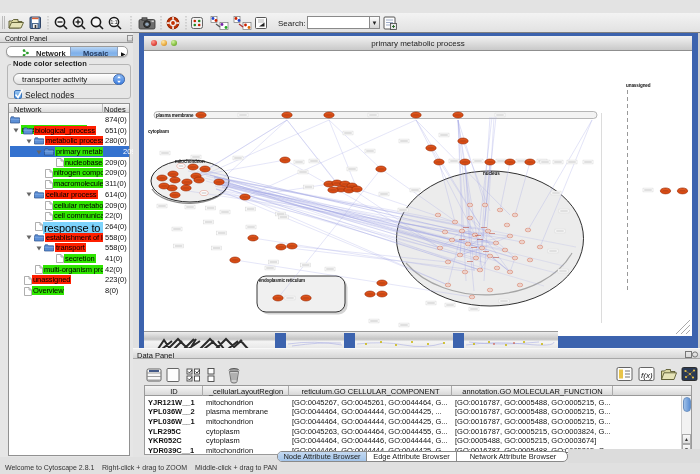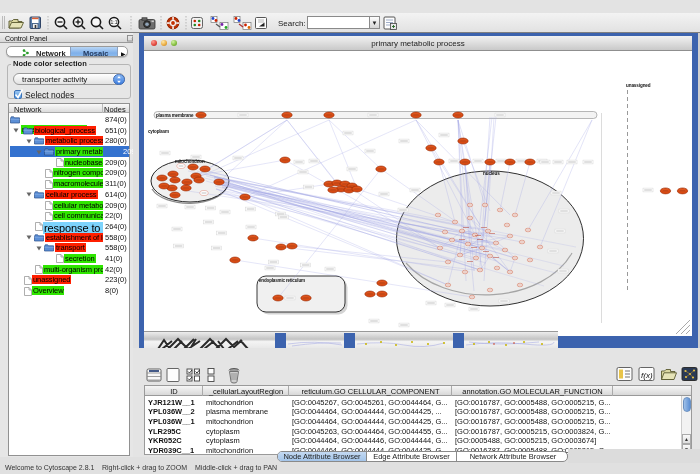--- a/index.html
+++ b/index.html
@@ -800,20 +800,27 @@
           <circle cx="398" cy="12" r="1"></circle>
   </g>
   <g fill="#cc3311">
           <circle cx="350" cy="12" r="0.8"></circle>
           <circle cx="370" cy="11" r="0.8"></circle>
         </g>
  </svg>
 </div>
 
 <div class="a" style="left:133px;top:348px;width:567px;height:114px;background:#e4e4e4;">
+ <div class="a" style="left:0;top:0;width:567px;height:11px;background:linear-gradient(#f0f0f0,#d6d6d6);border-top:1px solid #f8f8f8;border-bottom:1px solid #a8a8a8;">
+  <div class="a" style="left:4px;top:1.5px;font-size:7.5px;color:#111;">Data Panel</div>
+  <svg class="a" style="left:552px;top:2px;" width="14" height="8">
+          <rect x="0.5" y="0.5" width="6" height="6" fill="none" stroke="#777"></rect>
+          <circle cx="10" cy="3.5" r="2.6" fill="none" stroke="#777"></circle>
+        </svg>
+ </div>
  <svg class="a" style="left:0;top:11px;" width="567" height="26" viewBox="0 0 567 26">
 
   <g>
    <rect x="14" y="10" width="14" height="12" rx="1.5" fill="#f8f8f8" stroke="#555" stroke-width="0.9"></rect>
    <path d="M14 14 h14 M14 17.5 h14 M14 21 h14" stroke="#888" stroke-width="0.8"></path>
    <rect x="16" y="11" width="10" height="2" fill="#445a88"></rect>
    <rect x="34" y="9.5" width="12" height="13" rx="1" fill="#fdfdfd" stroke="#555" stroke-width="0.9"></rect>
    <g stroke="#444" stroke-width="0.9" fill="#fff">
     <rect x="54" y="10" width="5" height="5"></rect>
             <rect x="61.5" y="10" width="5" height="5"></rect>

